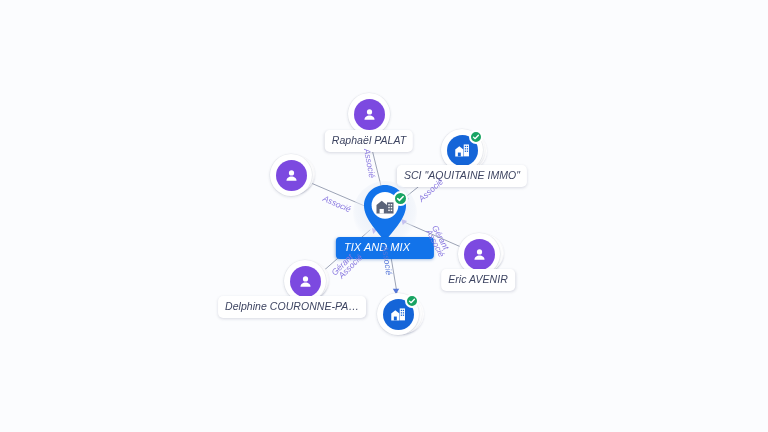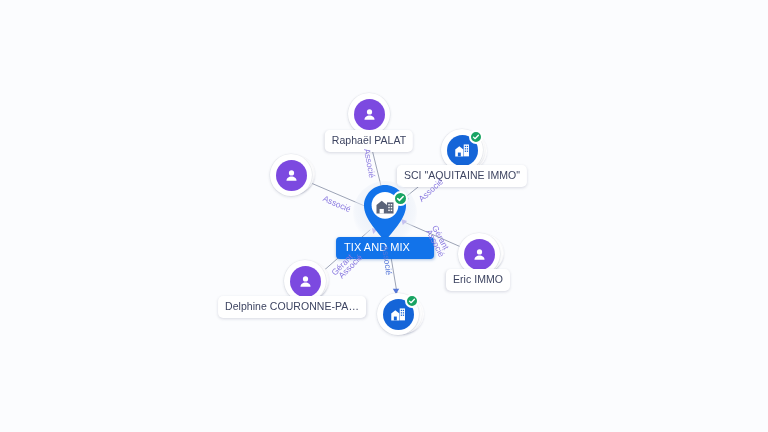--- a/index.html
+++ b/index.html
@@ -12,20 +12,21 @@
     height: 432px;
     background: #fbfcfe;
     font-family: "Liberation Sans", sans-serif;
     overflow: hidden;
   }
   #graph-canvas {
     position: relative;
     width: 695px;
     height: 432px;
     background: #fbfcfe;
+    font-style: italic;
   }
   #edge-layer {
     position: absolute;
     left: 0;
     top: 0;
     width: 768px;
     height: 432px;
     pointer-events: none;
   }
 
@@ -287,21 +288,21 @@
     <div class="stack" style="left:-15px; top:-20px; width:39px; height:39px;"></div>
     <div class="person-disc">
       <div class="inner">
         <svg width="17" height="17" viewBox="0 0 24 24" aria-hidden="true">
           <circle cx="12" cy="8.3" r="3.7" fill="#ffffff"></circle>
           <path d="M4.9 19.3c0-3.6 3.2-6 7.1-6s7.1 2.4 7.1 6z" fill="#ffffff"></path>
         </svg>
       </div>
     </div>
   </div>
-  <div class="label" style="left:478px; top:269px;">Eric IMMO</div>
+  <div class="label" style="left:478px; top:269px;">Eric AVENIR</div>
 
   <div class="node" style="left:305px; top:281px;">
     <div class="stack" style="left:-12px; top:-19px; width:36px; height:36px;"></div>
     <div class="stack" style="left:-16px; top:-20px; width:39px; height:39px;"></div>
     <div class="person-disc">
       <div class="inner">
         <svg width="17" height="17" viewBox="0 0 24 24" aria-hidden="true">
           <circle cx="12" cy="8.3" r="3.7" fill="#ffffff"></circle>
           <path d="M4.9 19.3c0-3.6 3.2-6 7.1-6s7.1 2.4 7.1 6z" fill="#ffffff"></path>
         </svg>

